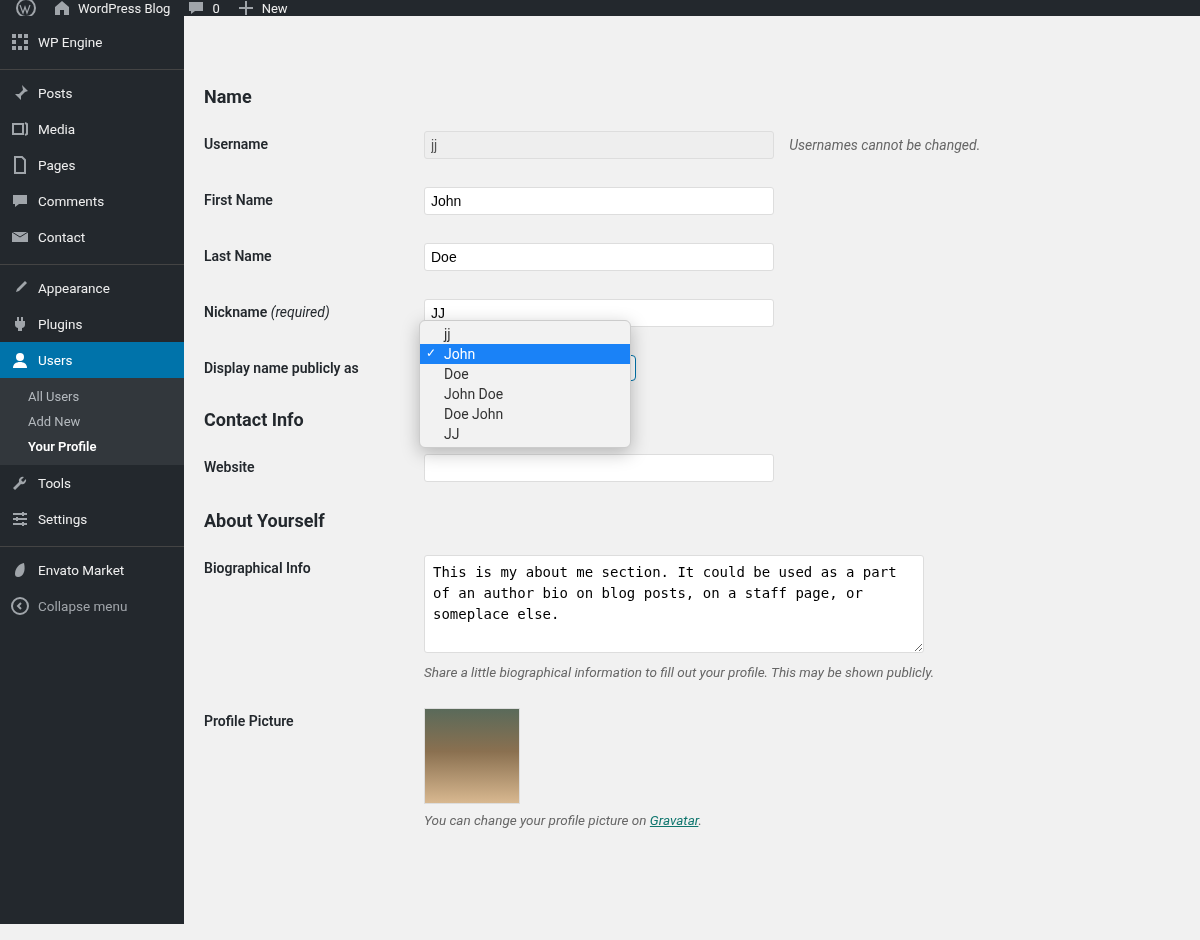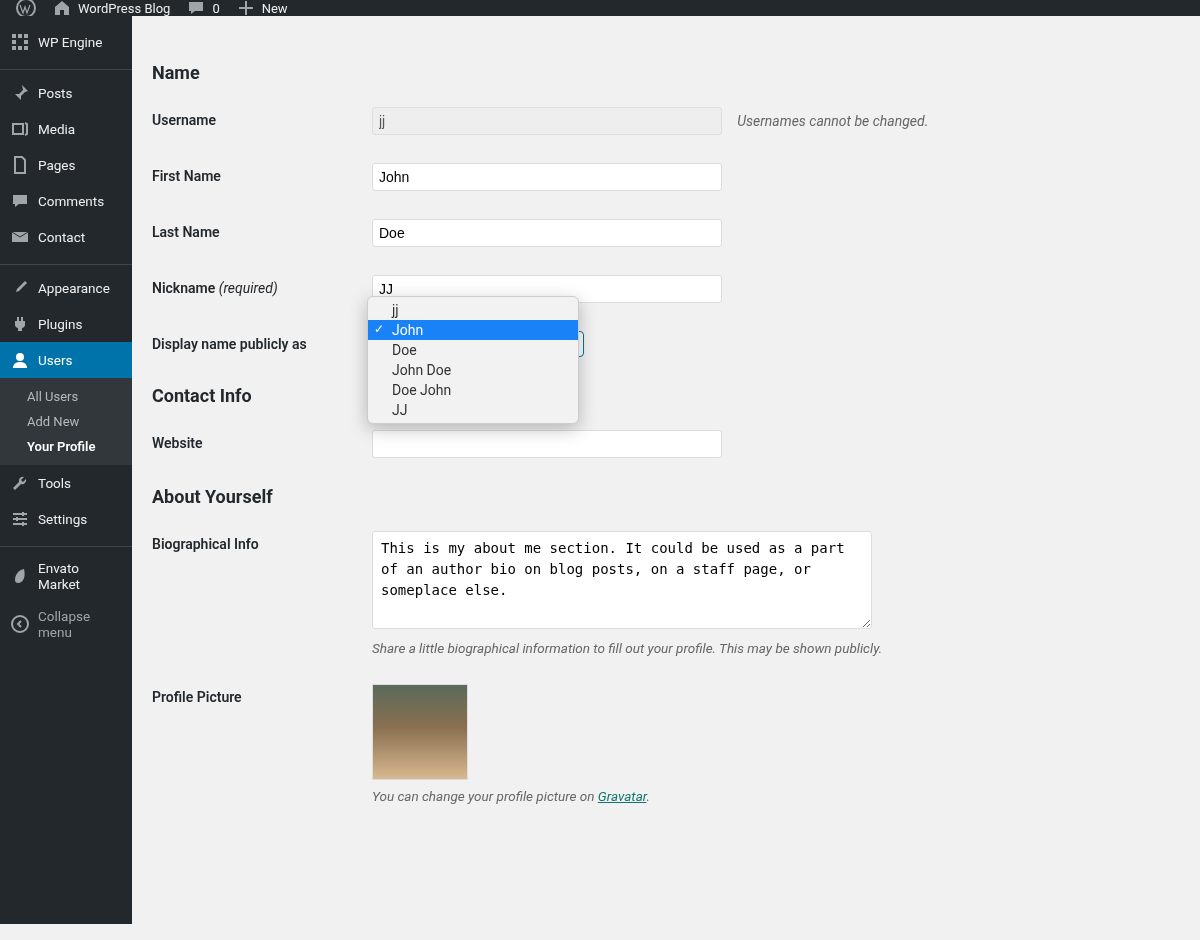--- a/index.html
+++ b/index.html
@@ -14,32 +14,32 @@
   --border: #ddd;
 }
 * { margin:0; padding:0; box-sizing:border-box; }
 body { font-family:-apple-system,BlinkMacSystemFont,"Segoe UI",Roboto,Helvetica,Arial,sans-serif; font-size:13px; color:var(--wp-txt); background:var(--wp-bg); }
 
 .admin-bar { position:relative; height:16px; background:var(--wp-bar); color:#eee; display:flex; align-items:center; padding:0 8px; font-size:13px; }
 .admin-bar .ab-item { display:flex; align-items:center; gap:6px; padding:0 8px; height:32px; color:#eee; cursor:pointer; }
 .admin-bar .ab-icon { width:20px; height:20px; display:inline-flex; align-items:center; justify-content:center; fill:#a0a5aa; }
 
 .wrap { display:flex; min-height:calc(940px - 32px); }
-.sidebar { width:132px; background:var(--wp-side); color:var(--wp-side-txt); padding-top:8px; position:relative; flex-shrink:0; }
+.sidebar { width:184px; background:var(--wp-side); color:var(--wp-side-txt); padding-top:8px; position:relative; flex-shrink:0; }
 .menu-item { display:flex; align-items:center; gap:8px; padding:8px 10px; font-size:13.5px; color:var(--wp-side-txt); cursor:pointer; position:relative; }
 .menu-item .mi-icon { width:20px; height:20px; display:inline-flex; align-items:center; justify-content:center; fill:#a0a5aa; flex-shrink:0; }
 .menu-item.active { background:var(--wp-active); color:#fff; }
 .menu-item.active .mi-icon { fill:#fff; }
 .menu-item.active::after { content:""; position:absolute; right:-8px; top:50%; margin-top:-8px; border:8px solid transparent; border-right-color:var(--wp-bg); }
 .submenu { background:var(--wp-sub); padding:6px 0; }
-.submenu .sm-item { display:block; padding:5px 3px; font-size:13px; color:#b4b9be; cursor:pointer;margin-left:24px; }
+.submenu .sm-item { display:block; padding:5px 28px; font-size:13px; color:#b4b9be; cursor:pointer; }
 .submenu .sm-item.active { color:#fff; font-weight:600; }
 .menu-sep { height:5px; border-bottom:1px solid #444; margin:5px 0; }
 
-.content { flex:1; padding:36px 20px 40px 20px; position:relative; }
+.content { flex:1; padding:36px 20px 40px 20px; position:relative;margin-top:24px; }
 h2.sec { font-size:18px; font-weight:700; margin:10px 0 24px; }
 .form-row { display:flex; align-items:flex-start; margin-bottom:28px; }
 .form-row .lab { width:220px; padding-top:5px; font-size:14px; font-weight:600; color:#23282d; }
 .form-row .lab .req { font-weight:400; font-style:italic; }
 .form-row .fld { flex:1; position:relative; }
 input.txt { width:350px; height:28px; font-size:14px; padding:3px 6px; border:1px solid var(--border); border-radius:3px; background:#fff; }
 input.txt[readonly] { background:#eee; color:#555; }
 textarea.bio { width:500px; height:98px; font-size:14px; padding:6px 8px; border:1px solid var(--border); border-radius:3px; background:#fff; resize:vertical; line-height:1.5; }
 .hint-side { font-style:italic; color:#666; margin-left:12px; font-size:14px; }
 .hint-below { display:block; margin-top:8px; font-style:italic; color:#666; font-size:13.5px; }

